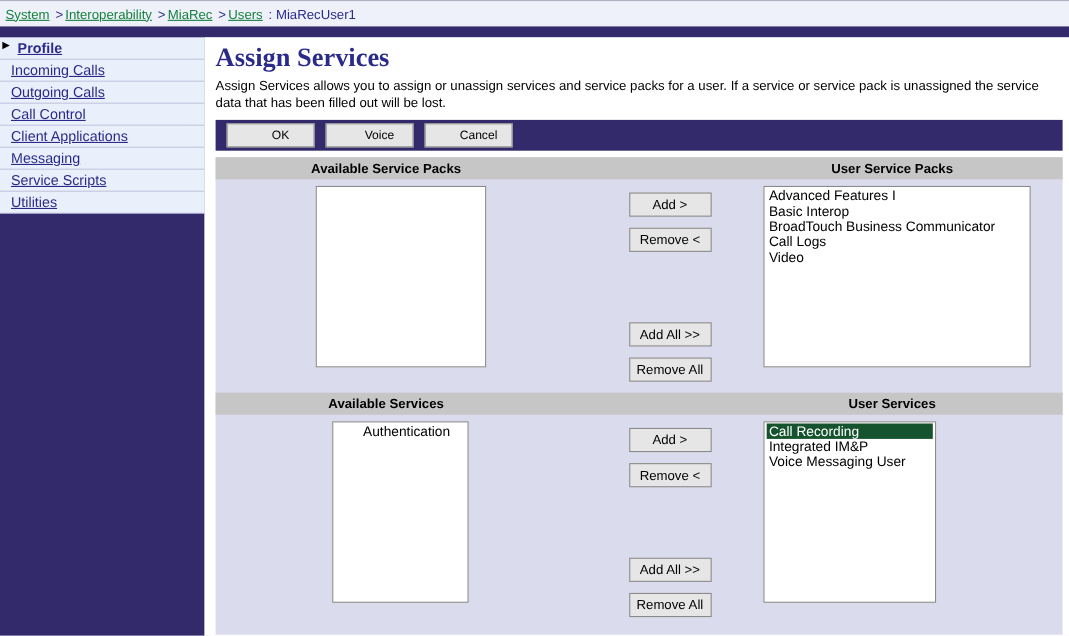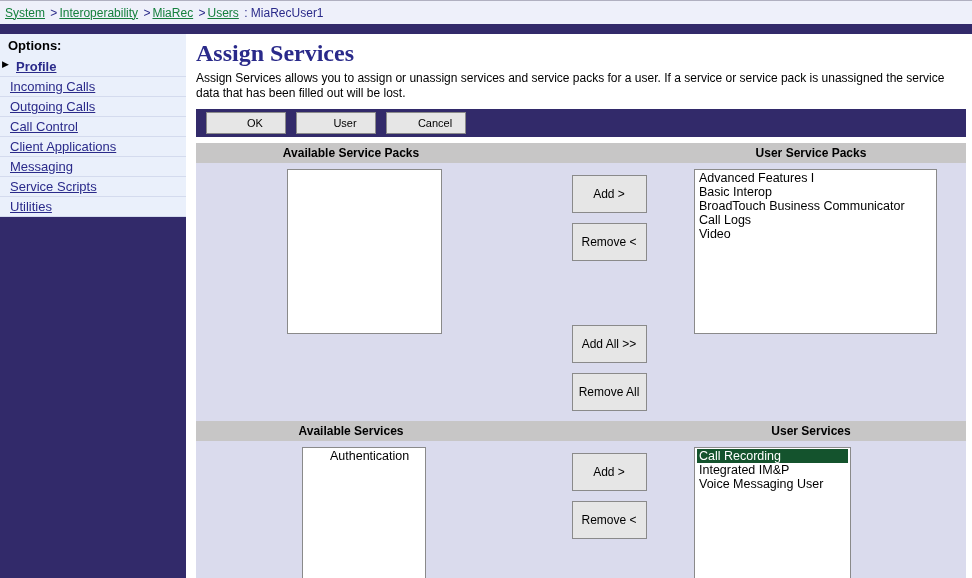--- a/index.html
+++ b/index.html
@@ -107,21 +107,21 @@
     overflow: auto;
   }
   .listbox.wide-user { width: 243px; }
   .listbox.svc-left { width: 124px; padding-left: 25px; }
   .listbox.svc-right { width: 157px; }
   .list-item { padding: 0 2px; white-space: nowrap; cursor: pointer; }
   .list-item.selected { background: #14532d; color: #fff; }
 
   .movebtn {
     width: 75px;
-    height: 38px;
+    height: 22px;
     background: #e6e6e6;
     border: 1px solid #8a8a8a;
     font-size: 12px;
     cursor: pointer;
   }
   .mid-spacer { height: 44px; }
 </style>
 </head>
 <body>
 
@@ -133,21 +133,20 @@
     <span class="sep">&gt;</span><a href="#">Users</a>
     <span class="nolink"> : <span>MiaRecUser1</span></span>
   </div>
 </div>
 
 <div class="sep-bar"></div>
 
 <div class="shell">
 
   <div class="sidebar">
-    <div class="options-title">Options:</div>
     <div class="side-item active">
         <a href="#">Profile</a>
       </div>
     <div class="side-item">
         <a href="#">Incoming Calls</a>
       </div>
     <div class="side-item">
         <a href="#">Outgoing Calls</a>
       </div>
     <div class="side-item">
@@ -166,21 +165,21 @@
         <a href="#">Utilities</a>
       </div>
   </div>
 
   <div class="main">
     <div class="page-title">Assign Services</div>
     <div class="page-desc">Assign Services allows you to assign or unassign services and service packs for a user. If a service or service pack is unassigned the service data that has been filled out will be lost.</div>
 
     <div class="btnbar">
       <button class="btn">OK</button>
-      <button class="btn">User</button>
+      <button class="btn">Voice</button>
       <button class="btn">Cancel</button>
     </div>
 
     <div class="content-area">
 
       <div class="section-header">
         <div class="col left">Available Service Packs</div>
         <div class="col mid"></div>
         <div class="col right">User Service Packs</div>
       </div>

